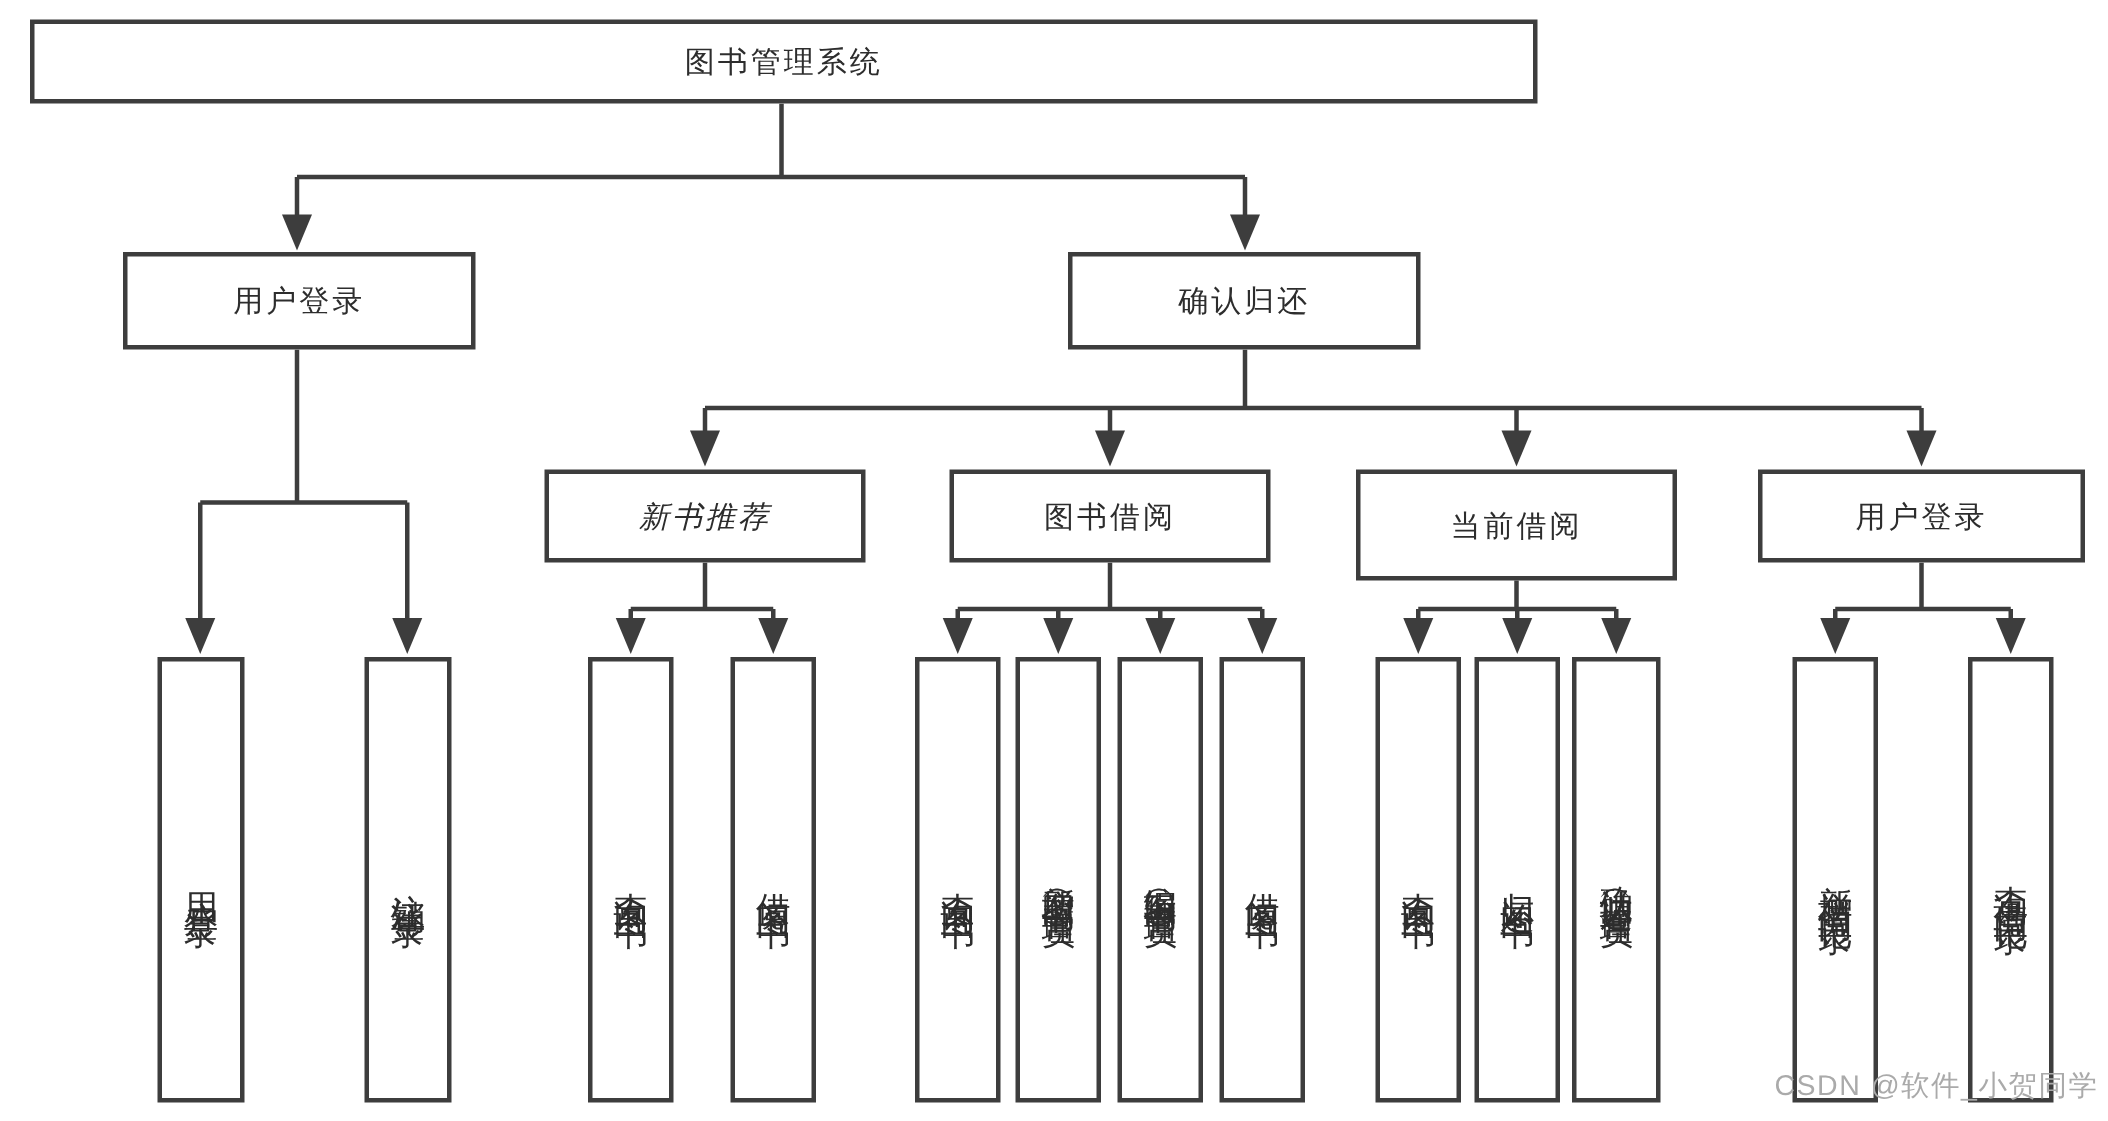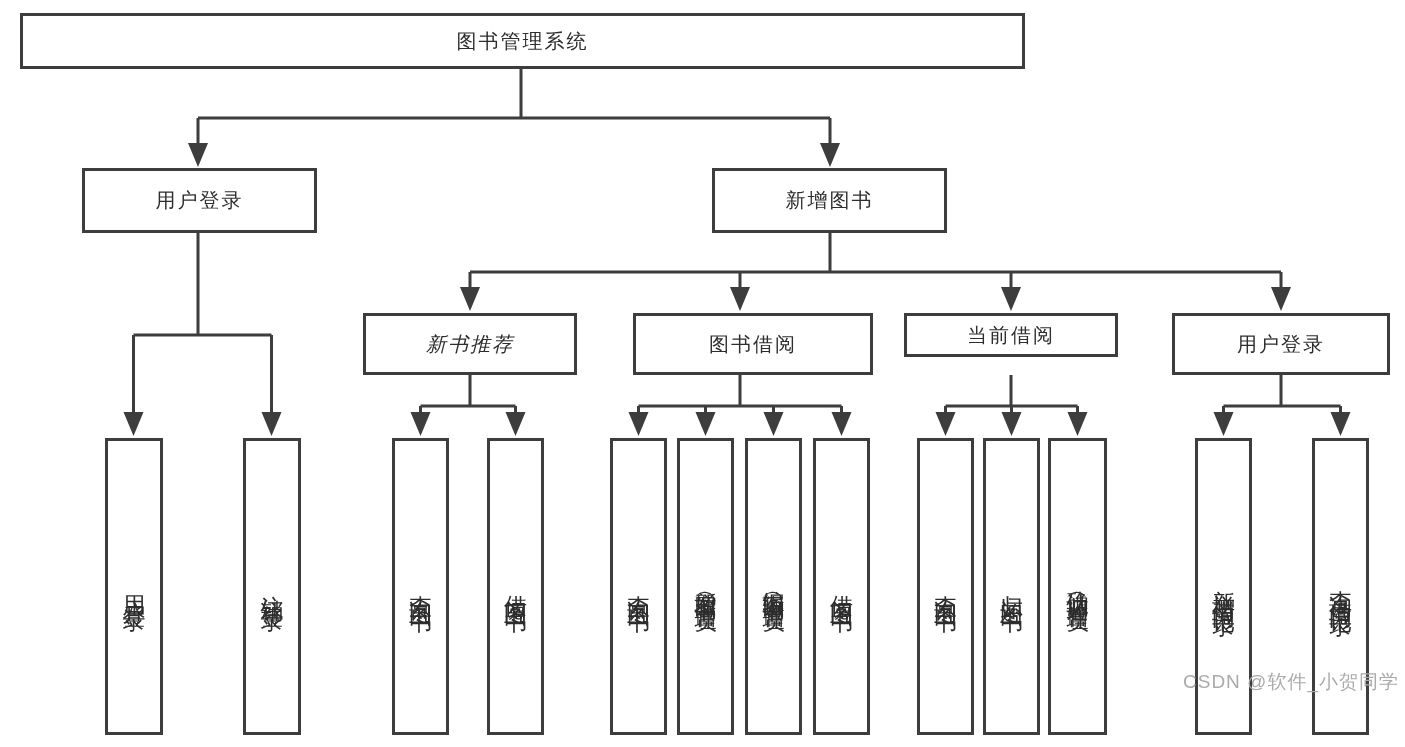--- a/index.html
+++ b/index.html
@@ -26,21 +26,21 @@
     position:absolute;z-index:2;
     background:var(--box-bg);
     border:3px solid var(--line);
     display:flex;align-items:center;justify-content:center;
     writing-mode:vertical-lr;text-orientation:mixed;
     font-size:23px;color:var(--text);letter-spacing:5px;
     line-height:1;
   }
   .watermark{
     position:absolute;z-index:3;
-    left:1183px;top:669px;
+    left:1183px;top:711px;
     font-size:19px;color:var(--wm);
     letter-spacing:1px;white-space:nowrap;
   }
 </style>
 </head>
 <body>
 
 <div class="canvas">
 
   <svg class="connectors" viewBox="0 0 1405 747" xmlns="http://www.w3.org/2000/svg">
@@ -87,30 +87,30 @@
   </svg>
 
   <div class="hbox" style="left:20px;top:13px;width:1005px;height:56px;">
     <span>图书管理系统</span>
   </div>
 
   <div class="hbox" style="left:82px;top:168px;width:235px;height:65px;">
     <span>用户登录</span>
   </div>
   <div class="hbox" style="left:712px;top:168px;width:235px;height:65px;">
-    <span>新增图书</span>
+    <span>确认归还</span>
   </div>
 
   <div class="hbox" style="left:363px;top:313px;width:214px;height:62px;font-style:italic;">
     <span>新书推荐</span>
   </div>
-  <div class="hbox" style="left:633px;top:313px;width:240px;height:62px;">
+  <div class="hbox" style="left:633px;top:313px;width:214px;height:62px;">
     <span>图书借阅</span>
   </div>
-  <div class="hbox" style="left:904px;top:313px;width:214px;height:44px;">
+  <div class="hbox" style="left:904px;top:313px;width:214px;height:74px;">
     <span>当前借阅</span>
   </div>
   <div class="hbox" style="left:1172px;top:313px;width:218px;height:62px;">
     <span>用户登录</span>
   </div>
 
   <div class="vbox" style="left:105px;top:438px;width:58px;height:297px;">
     <span>用户登录</span>
   </div>
   <div class="vbox" style="left:243px;top:438px;width:58px;height:297px;">

